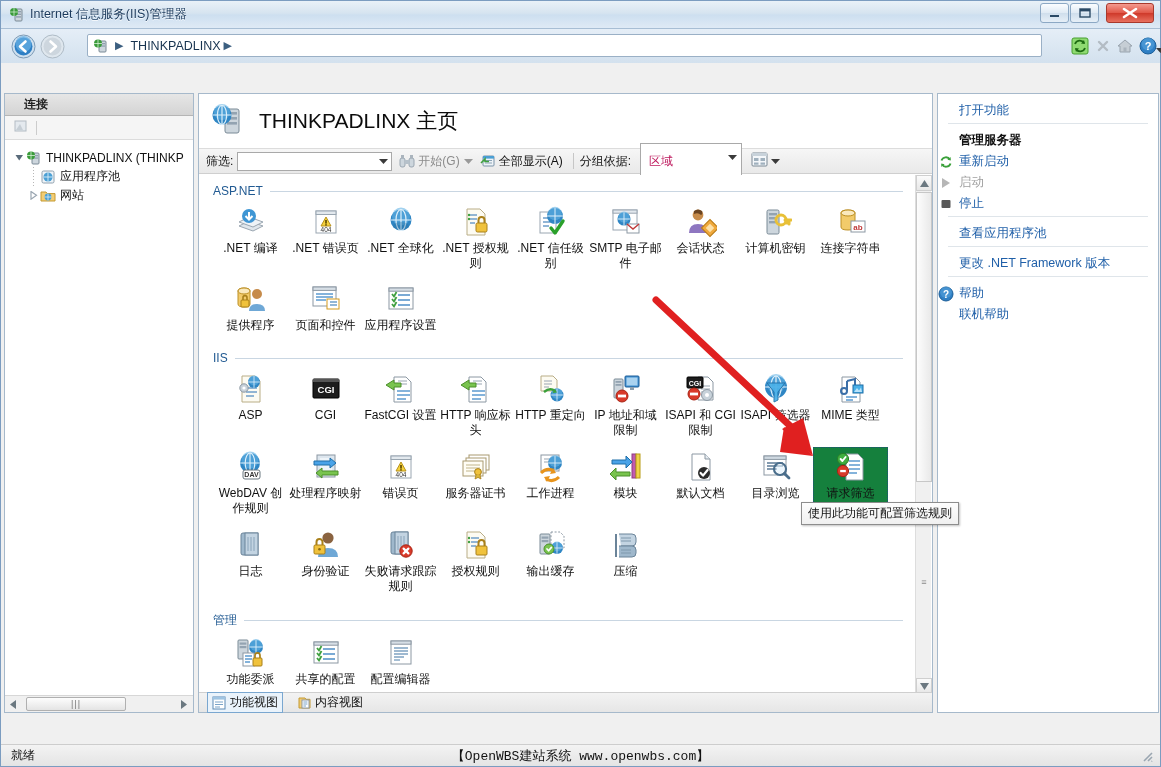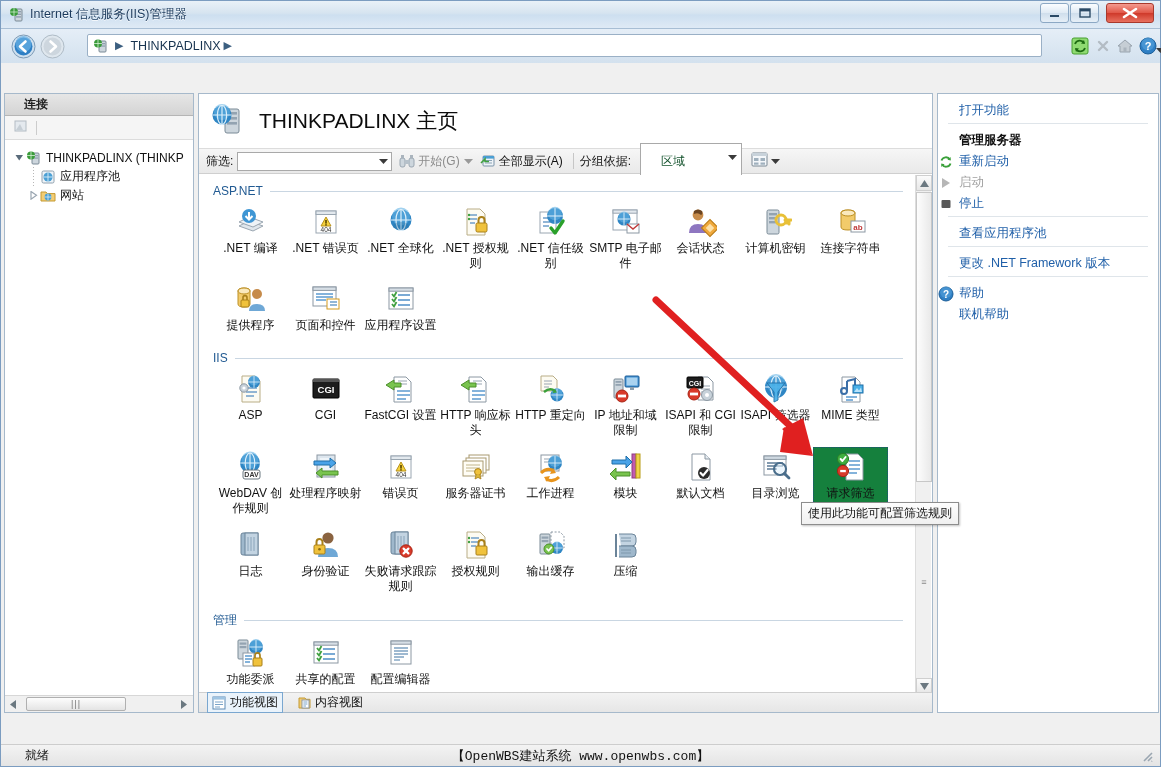--- a/index.html
+++ b/index.html
@@ -148,21 +148,21 @@
     width: 155px; height: 19px; background:#fff; border:1px solid #a9a9a9;
     display:flex; align-items:center; justify-content:flex-end; padding-right:3px;
     margin-right: 7px;
   }
   .fb-btn { display:flex; align-items:center; font-size:12px; color:#8b8b8b; margin-right:4px; cursor:default;}
   .fb-btn .bi { width:16px;height:16px;margin-right:3px; display:flex;align-items:center;justify-content:center;}
   .fb-btn.enabled { color:#111; }
   .fb-divider { width:1px; height:16px; background:#c6c6c6; margin:0 6px; }
   #group-combo {
     width: 102px; height: 36px; background:#fff; border:1px solid #a9a9a9;
-    display:flex; align-items:center; padding-left:20px; font-size:12px; color:#14532d;
+    display:flex; align-items:center; padding-left:8px; font-size:12px; color:#be185d;
     position: relative; margin-left: 5px;
   }
   #group-combo .caret { position:absolute; right:4px; top:6px; }
   #view-btn { display:flex; align-items:center; margin-left: 9px; }
 
   
   #grid-area {
     position: absolute; left: 0; top: 81px; width: 733px; height: 519px;
     overflow: hidden;
     background: #fff;
@@ -229,21 +229,21 @@
   .act-row .ai { width:16px; height:16px; margin-right:5px; display:flex;align-items:center;justify-content:center; }
   .act-row .atxt { color:#1f5fa8; }
   .act-row.header .atxt { color:#111; font-weight:bold; }
   .act-row.disabled .atxt { color:#a0a0a0; }
 
   
   #statusbar {
     position:absolute; left:0; bottom:0; right:0; height:22px;
     background: linear-gradient(180deg,#f3f3f3,#e4e4e4);
     border-top:1px solid #cdcdcd;
-    display:flex; align-items:center; padding-left:24px;
+    display:flex; align-items:center; padding-left:10px;
     font-size: 12px; color:#111;margin-top:20px;
   }
   #status-watermark {
     position:absolute; left:0; right:0; text-align:center;
     font-family: "Liberation Mono","DejaVu Sans Mono",monospace;
     font-size: 13px; color:#111;
   }
   #status-grip { position:absolute; right:6px; top:4px; }
 
   

